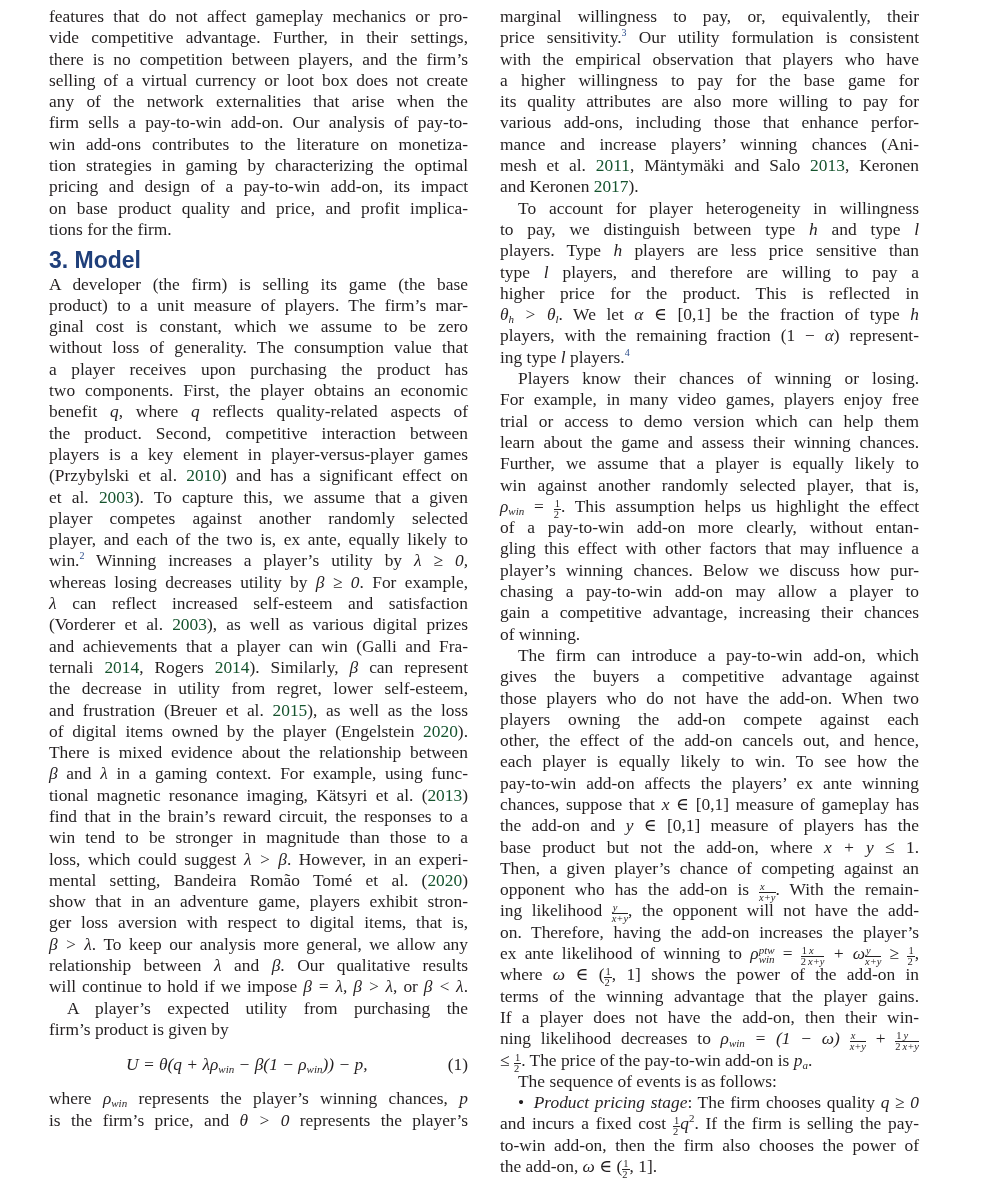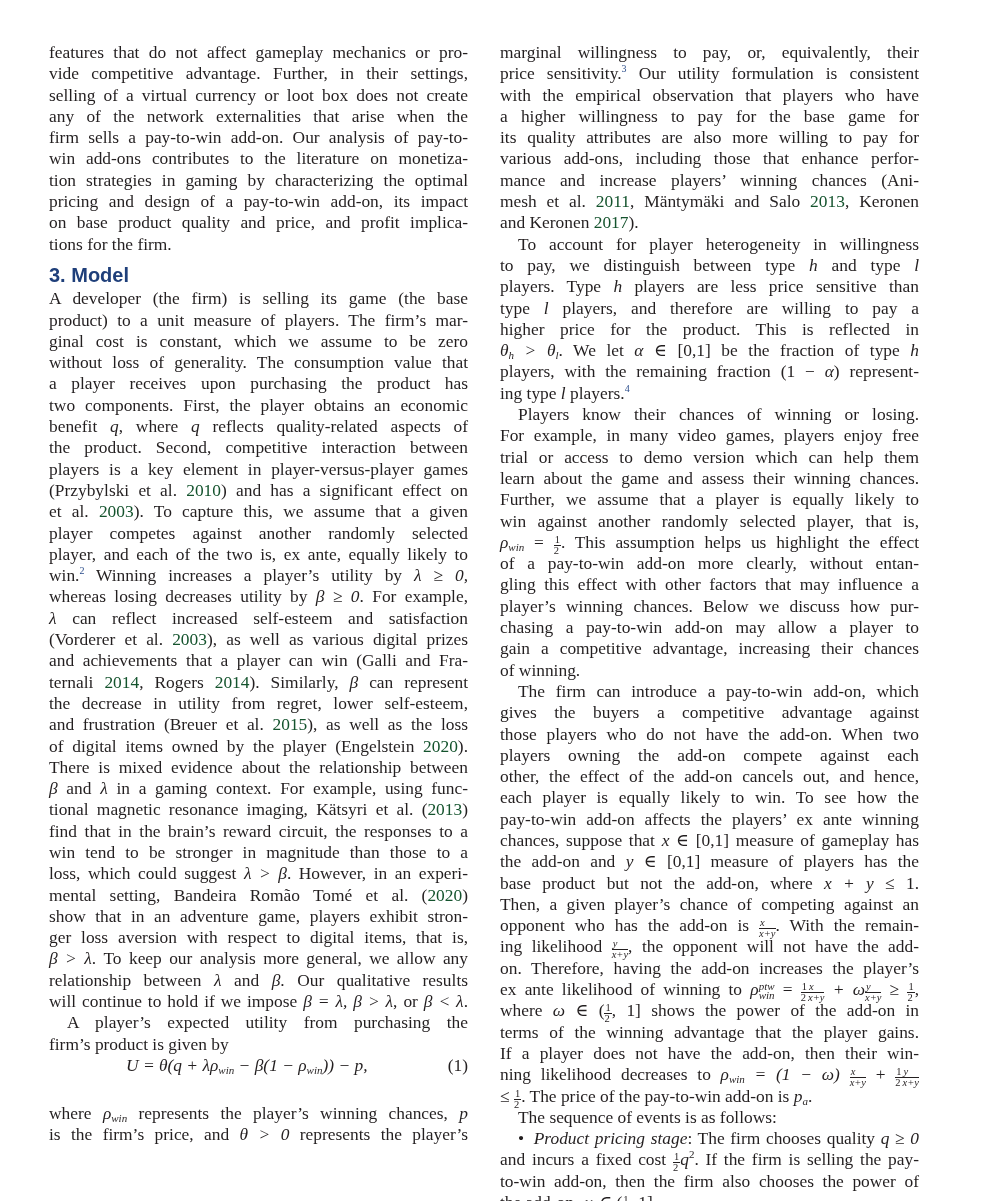--- a/index.html
+++ b/index.html
@@ -6,52 +6,52 @@
   body {
     width: 997px; height: 1201px; overflow: hidden; position: relative;
     font-family: "DejaVu Serif", "Liberation Serif", serif;
     color: #231f20;
   }
   .col {
     position: absolute; top: 6px;
     font-family: "Liberation Serif", "DejaVu Serif", serif;
     font-size: 17.4px; line-height: 21.3px;
     text-align: justify;
-    margin-top: 36px;
   }
   #col-left { left: 49px; width: 419px; }
   #col-right { left: 500px; width: 419px; }
   .line { display: block; white-space: nowrap; text-align: justify; text-align-last: justify; height: 21.3px; }
   .line.last { text-align-last: left; }
   .indent { padding-left: 18px; }
   .cite { color: #14532d; }
   sup.fn { font-size: 10px; color: #2a4c8a; vertical-align: 7px; line-height: 0; }
   i, .m { font-style: italic; }
   sub { font-size: 11px; vertical-align: -3px; line-height: 0; }
   .frac { display: inline-block; vertical-align: -6px; text-align: center; font-size: 10.5px; line-height: 10px; }
   .frac span { display: block; }
   .frac .num { border-bottom: 0.8px solid #231f20; padding: 0 1px; }
   h2.section {
     font-family: "Liberation Sans", "DejaVu Sans", sans-serif;
-    font-weight: bold; color: #1f3f7a; font-size: 20px;
+    font-weight: bold; color: #1f3f7a; font-size: 23px;
     margin: 0; height: 21.3px; line-height: 21.3px; padding-top: 10px; padding-bottom: 2px;
   }
   .eq {
-    display: flex; justify-content: space-between; align-items: flex-start;
+    display: flex; justify-content: space-between; align-items: center;
     height: 48px; padding-left: 77px;
   }
   .bullet { display: inline-block; width: 10px; font-style: normal; }
 </style>
 </head>
 <body>
 
 <div id="col-left" class="col">
   <div>
     <span class="line">features that do not affect gameplay mechanics or pro-</span>
     <span class="line">vide competitive advantage. Further, in their settings,</span>
+    <span class="line">there is no competition between players, and the firm’s</span>
     <span class="line">selling of a virtual currency or loot box does not create</span>
     <span class="line">any of the network externalities that arise when the</span>
     <span class="line">firm sells a pay-to-win add-on. Our analysis of pay-to-</span>
     <span class="line">win add-ons contributes to the literature on monetiza-</span>
     <span class="line">tion strategies in gaming by characterizing the optimal</span>
     <span class="line">pricing and design of a pay-to-win add-on, its impact</span>
     <span class="line">on base product quality and price, and profit implica-</span>
     <span class="line last">tions for the firm.</span>
   </div>
 

